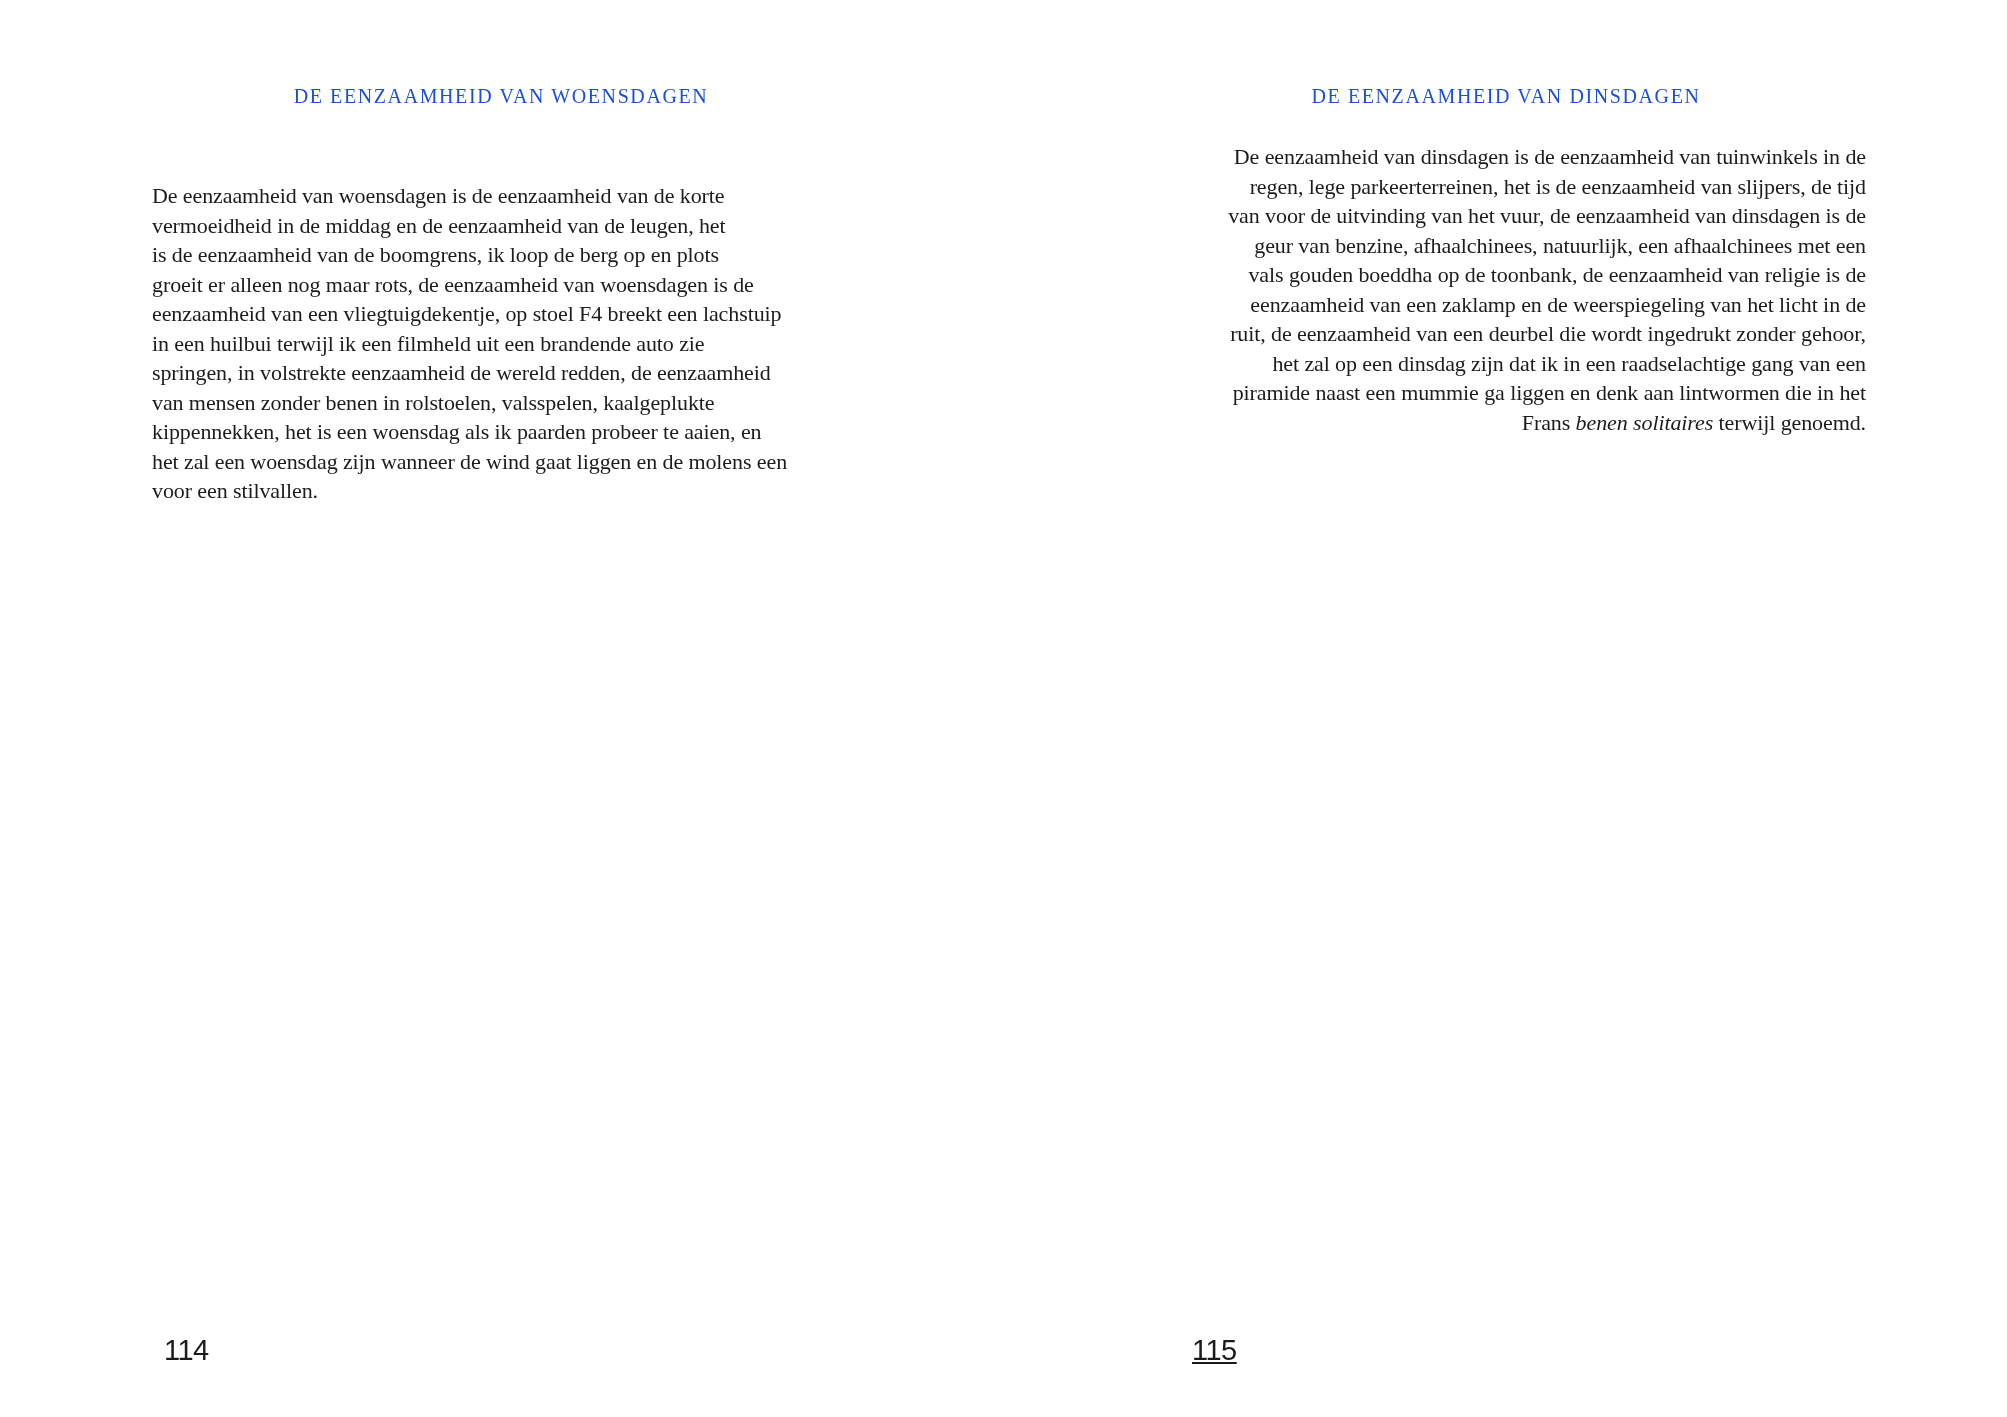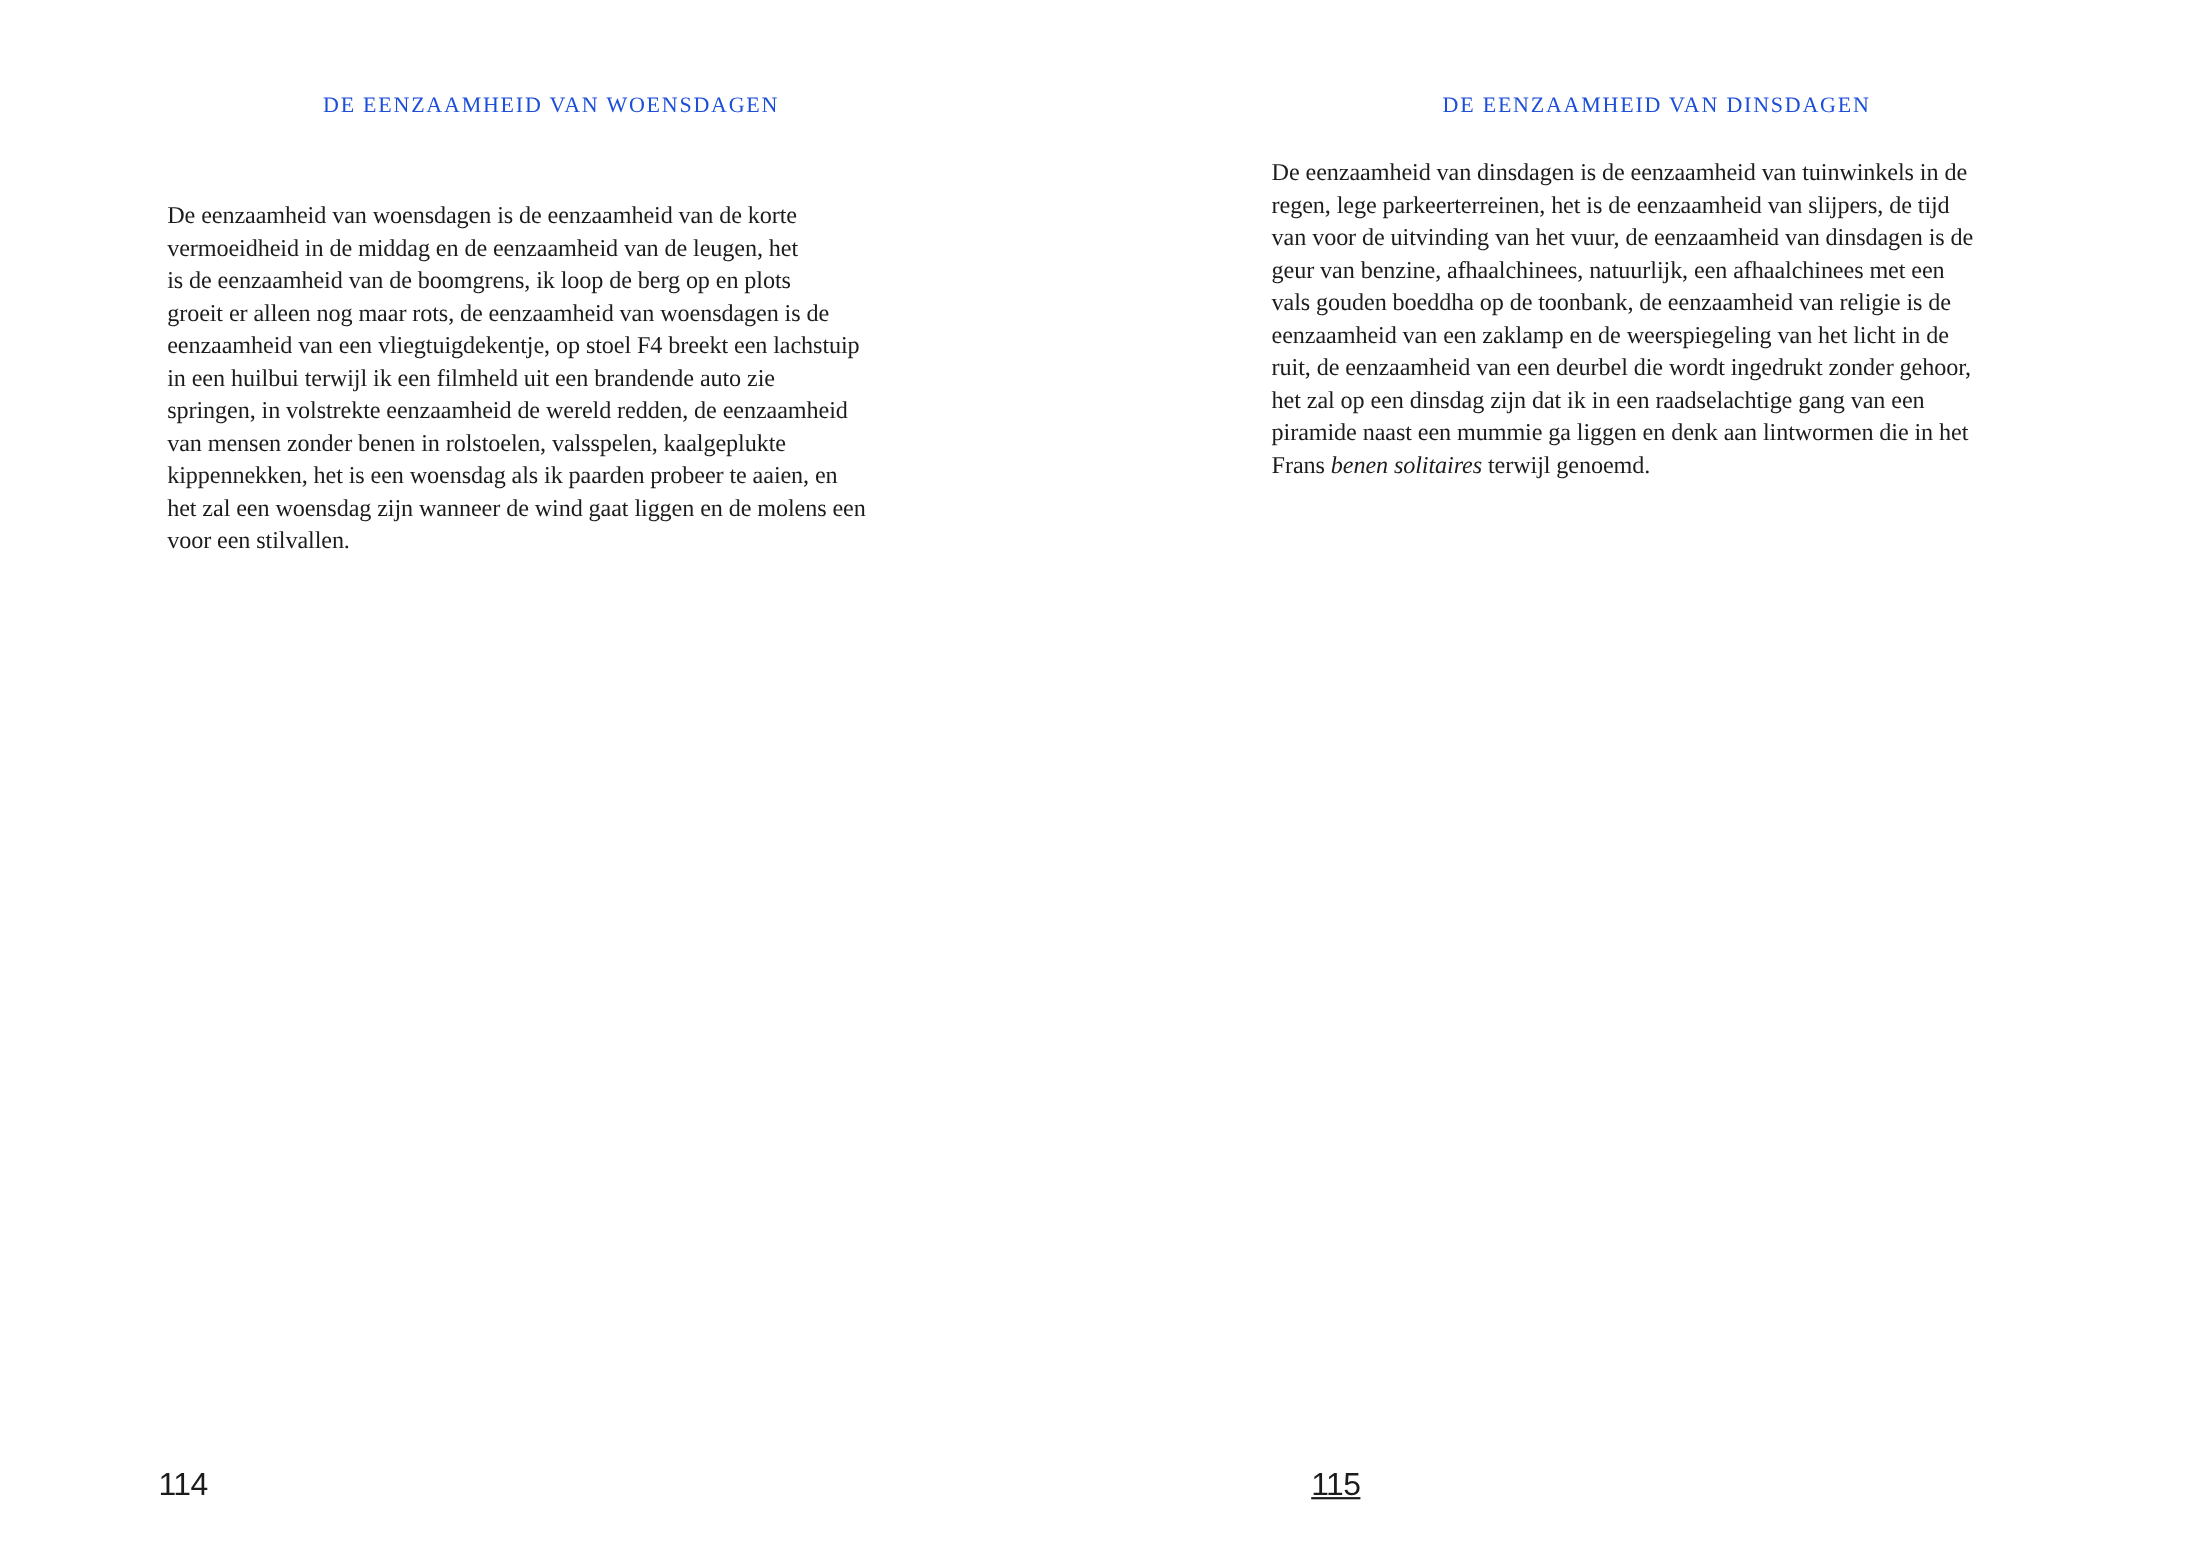--- a/index.html
+++ b/index.html
@@ -37,42 +37,42 @@
     top: 142px;
     width: 710px;
     font-family: "Liberation Serif", serif;
     font-size: 22px;
     line-height: 29.5px;
     letter-spacing: -0.1px;
     color: #1c1c1c;
     overflow: visible;
   }
   .body-left  { left: 152px; margin-top: 39px; }
-  .body-right { left: 1156px; }
+  .body-right { left: 1156px; text-align: right; }
 
   .body-lines {
     white-space: pre-line;
   }
   .body-last-line {
     white-space: nowrap;
   }
   .body-last-line .it {
     font-style: italic;
   }
 
   .folio {
     position: absolute;
     top: 1336px;
     font-family: "Liberation Sans", sans-serif;
     font-size: 29px;
     line-height: 1;
     letter-spacing: -0.5px;
     color: #1b1b1b;
   }
-  .folio-left  { left: 144px; }
+  .folio-left  { left: 164px; }
   .folio-right { left: 1192px; text-decoration: underline; }
 </style>
 </head>
 <body>
 
 <div class="spread">
 
   <div class="chapter-heading heading-left">DE EENZAAMHEID VAN WOENSDAGEN</div>
 
   <div class="body-text body-left">

